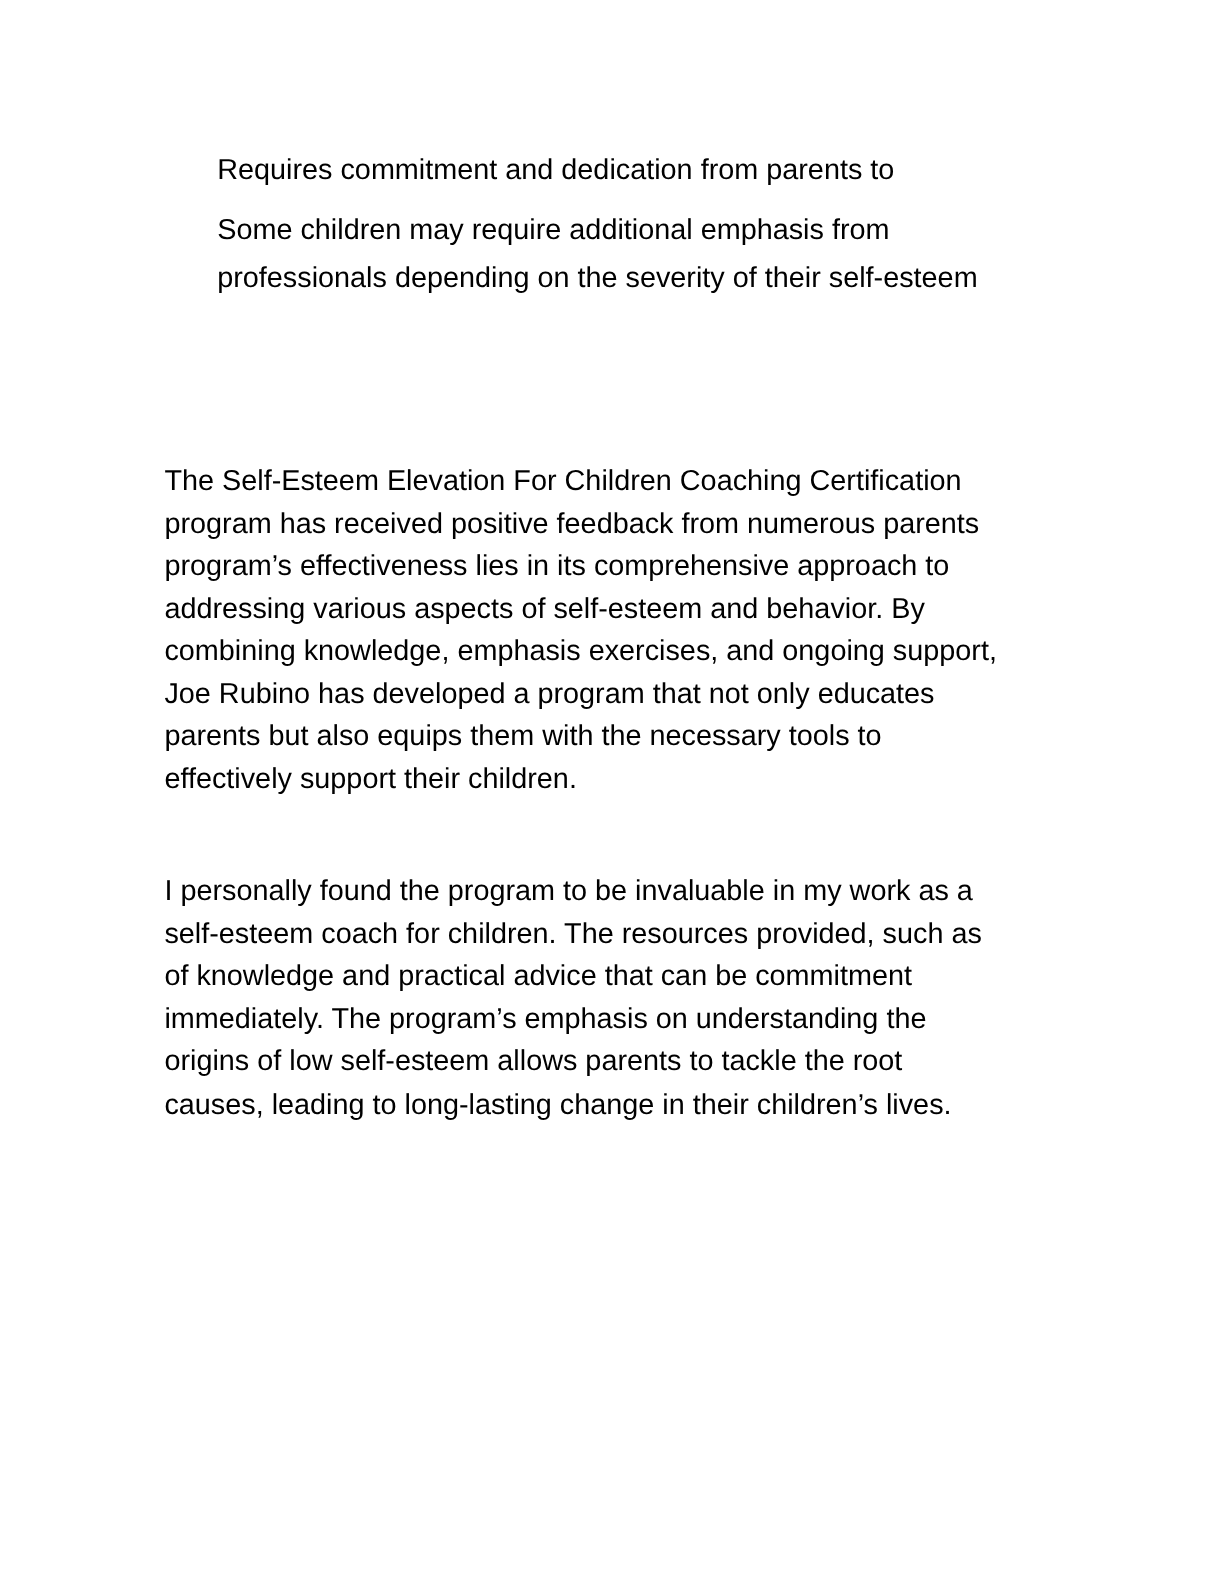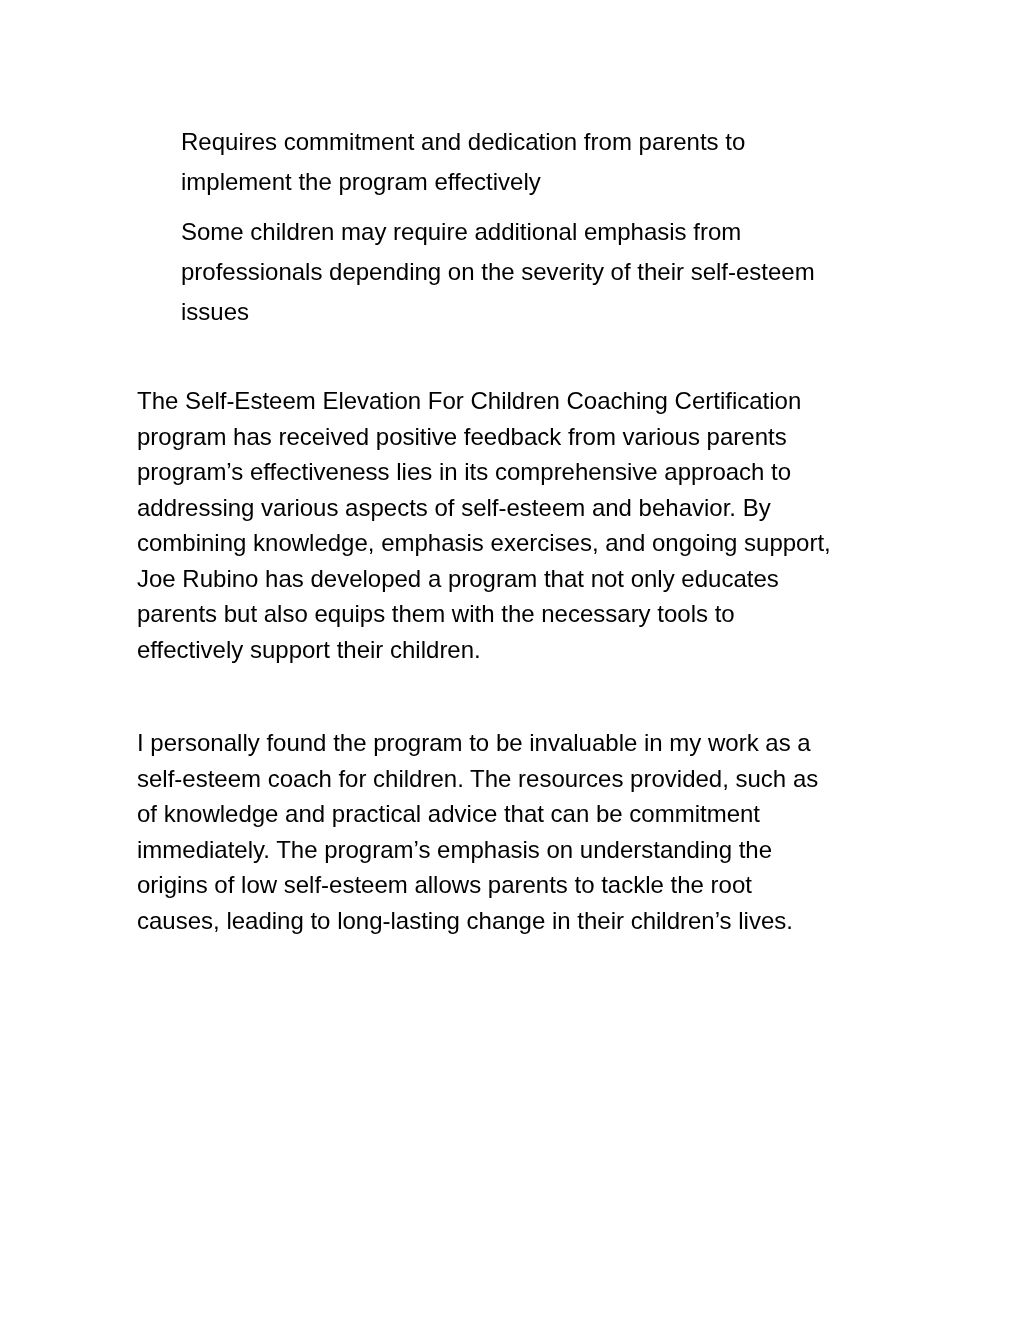--- a/index.html
+++ b/index.html
@@ -48,32 +48,30 @@
     .line { display: block; white-space: nowrap; }
   </style>
 </head>
 <body>
 
 <div class="page">
 
   <ul class="list">
     <li class="list-item">
       <span class="line">Requires commitment and dedication from parents to</span>
-      <span class="line">implement the program effectively</span>
     </li>
     <li class="list-item">
       <span class="line">Some children may require additional emphasis from</span>
       <span class="line">professionals depending on the severity of their self-esteem</span>
-      <span class="line">issues</span>
     </li>
   </ul>
 
   <p class="para para-1">
     <span class="line">The Self-Esteem Elevation For Children Coaching Certification</span>
-    <span class="line">program has received positive feedback from various parents</span>
+    <span class="line">program has received positive feedback from numerous parents</span>
     <span class="line">program’s effectiveness lies in its comprehensive approach to</span>
     <span class="line">addressing various aspects of self-esteem and behavior. By</span>
     <span class="line">combining knowledge, emphasis exercises, and ongoing support,</span>
     <span class="line">Joe Rubino has developed a program that not only educates</span>
     <span class="line">parents but also equips them with the necessary tools to</span>
     <span class="line">effectively support their children.</span>
   </p>
 
   <p class="para para-2">
     <span class="line">I personally found the program to be invaluable in my work as a</span>

